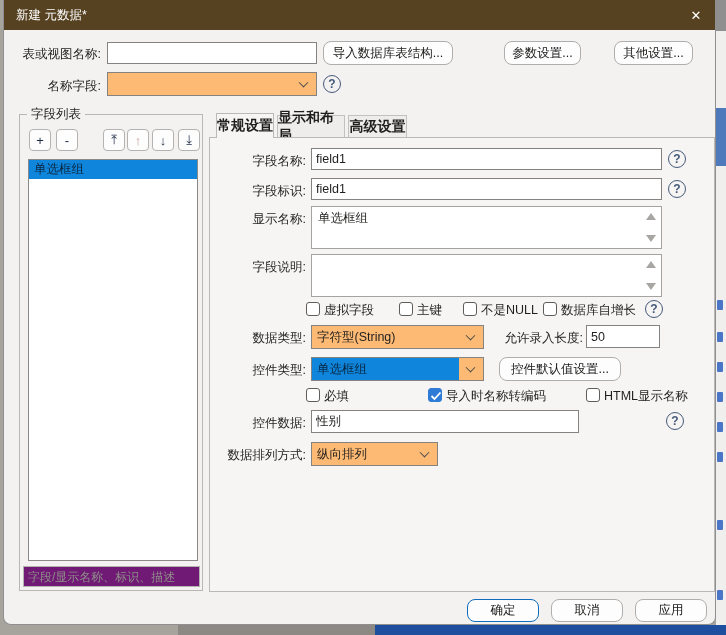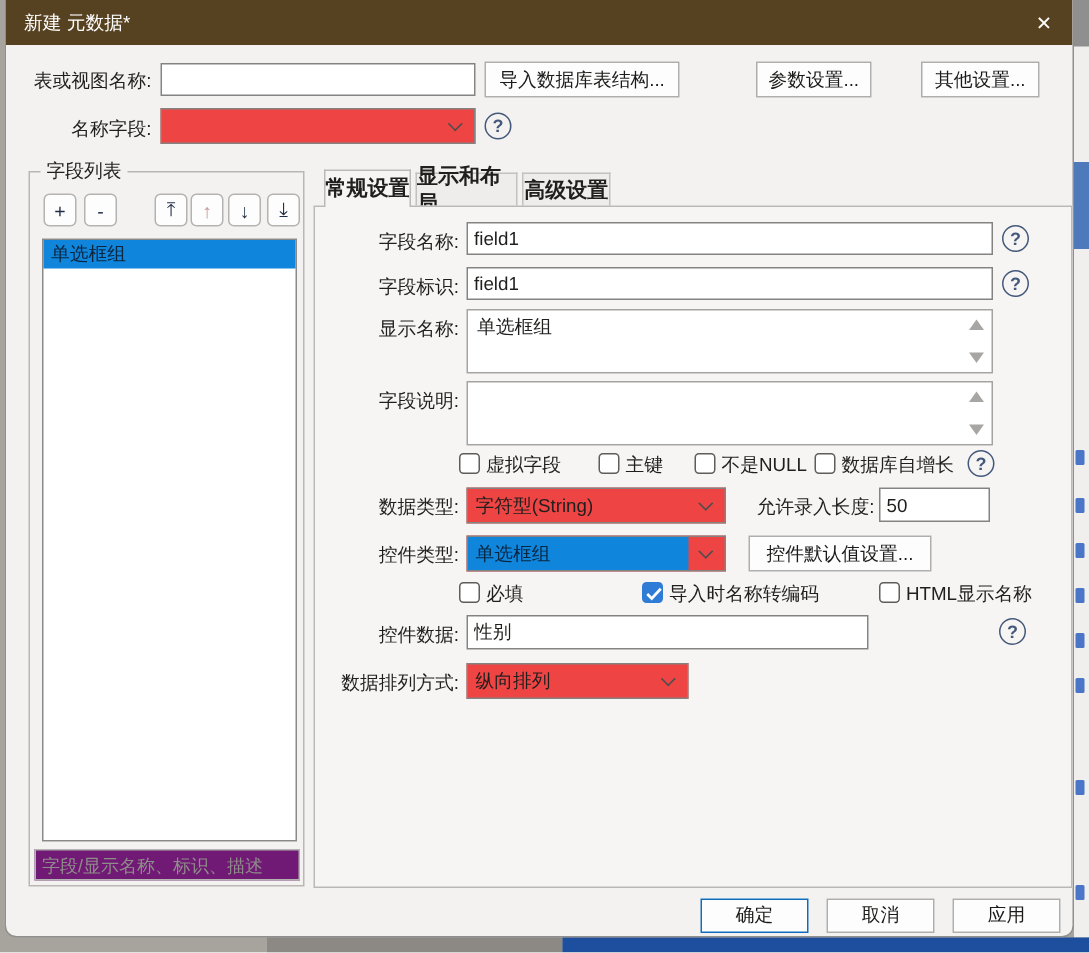--- a/index.html
+++ b/index.html
@@ -19,25 +19,25 @@
   #dialog { position:absolute; left:3px; top:0; width:713px; height:625px; background:#f3f2f1;
             border:1px solid #8f8f8f; border-top:none; border-radius:0 0 8px 8px; overflow:hidden; }
   #titlebar { position:absolute; left:0; top:0; width:100%; height:30px; background:#564120; color:#fff;
               display:flex; align-items:center; padding-left:12px; font-size:12.5px; }
   #close { position:absolute; right:6px; top:3px; width:26px; height:24px; color:#fff; font-size:13px;
            display:flex; align-items:center; justify-content:center; cursor:default; }
 
   .lbl { position:absolute; text-align:right; white-space:nowrap; }
   .inp { position:absolute; background:#fff; border:1px solid #848382; font-size:12.5px; color:#201f1e;
          padding:8px 4px; font-family:"Liberation Sans", sans-serif; }
-  .btn { position:absolute; background:#fdfdfd; border:1px solid #b0aeac; border-radius:0; font-size:12.5px;
+  .btn { position:absolute; background:#fdfdfd; border:1px solid #b0aeac; border-radius:8px; font-size:12.5px;
          color:#1b1a19; display:flex; align-items:center; justify-content:center; white-space:nowrap;
          font-family:"Liberation Sans", sans-serif; }
   .btn.primary { border:1.5px solid #0f6cbd; }
-  .combo { position:absolute; background:#ef4444; border:1px solid #848382; display:flex; align-items:center;
+  .combo { position:absolute; background:#fdba74; border:1px solid #848382; display:flex; align-items:center;
            padding-left:5px; font-size:12.5px; }
   .chev { position:absolute; right:9px; top:50%; width:7px; height:7px; border-right:1.4px solid #4d4d4d;
           border-bottom:1.4px solid #4d4d4d; transform:translateY(-70%) rotate(45deg); }
   .help { position:absolute; width:18px; height:18px; border:1.6px solid #44597a; border-radius:50%;
           color:#44597a; font-weight:bold; font-size:12px; display:flex; align-items:center; justify-content:center; }
   .cb { position:absolute; width:14px; height:14px; border:1px solid #5f5d5b; border-radius:3px; background:#fff; }
   .cb.checked { background:#2f7cd6; border-color:#2f7cd6; }
   .cb.checked svg { position:absolute; left:1px; top:2px; }
   .cblbl { position:absolute; white-space:nowrap; }
   .tarea { position:absolute; background:#fff; border:1px solid #a5a3a1; padding:3px 20px 3px 6px; font-size:12.5px; }
@@ -182,21 +182,21 @@
     </span>
     <span class="cblbl" style="left:442px;top:388px">导入时名称转编码</span>
     <span class="cb" style="left:582px;top:388px"></span>
     <span class="cblbl" style="left:600px;top:388px">HTML显示名称</span>
 
     <div class="lbl" style="left:152px;top:415px;width:150px">控件数据:</div>
     <input class="inp" style="left: 307px; top: 410px; width: 268px; height: 23px;" value="性别">
     <div class="help" style="left:662px;top:412px">?</div>
 
     <div class="lbl" style="left:152px;top:447px;width:150px">数据排列方式:</div>
-    <div class="combo" style="left:307px;top:442px;width:148px;height:24px">
+    <div class="combo" style="left:307px;top:442px;width:127px;height:24px">
       <span>纵向排列</span>
       <span class="chev"></span>
     </div>
 
     <button class="btn primary" style="left:463px;top:599px;width:72px;height:23px">确定</button>
     <button class="btn" style="left:547px;top:599px;width:72px;height:23px">取消</button>
     <button class="btn" style="left:631px;top:599px;width:72px;height:23px">应用</button>
   </div>
 </div>
 

